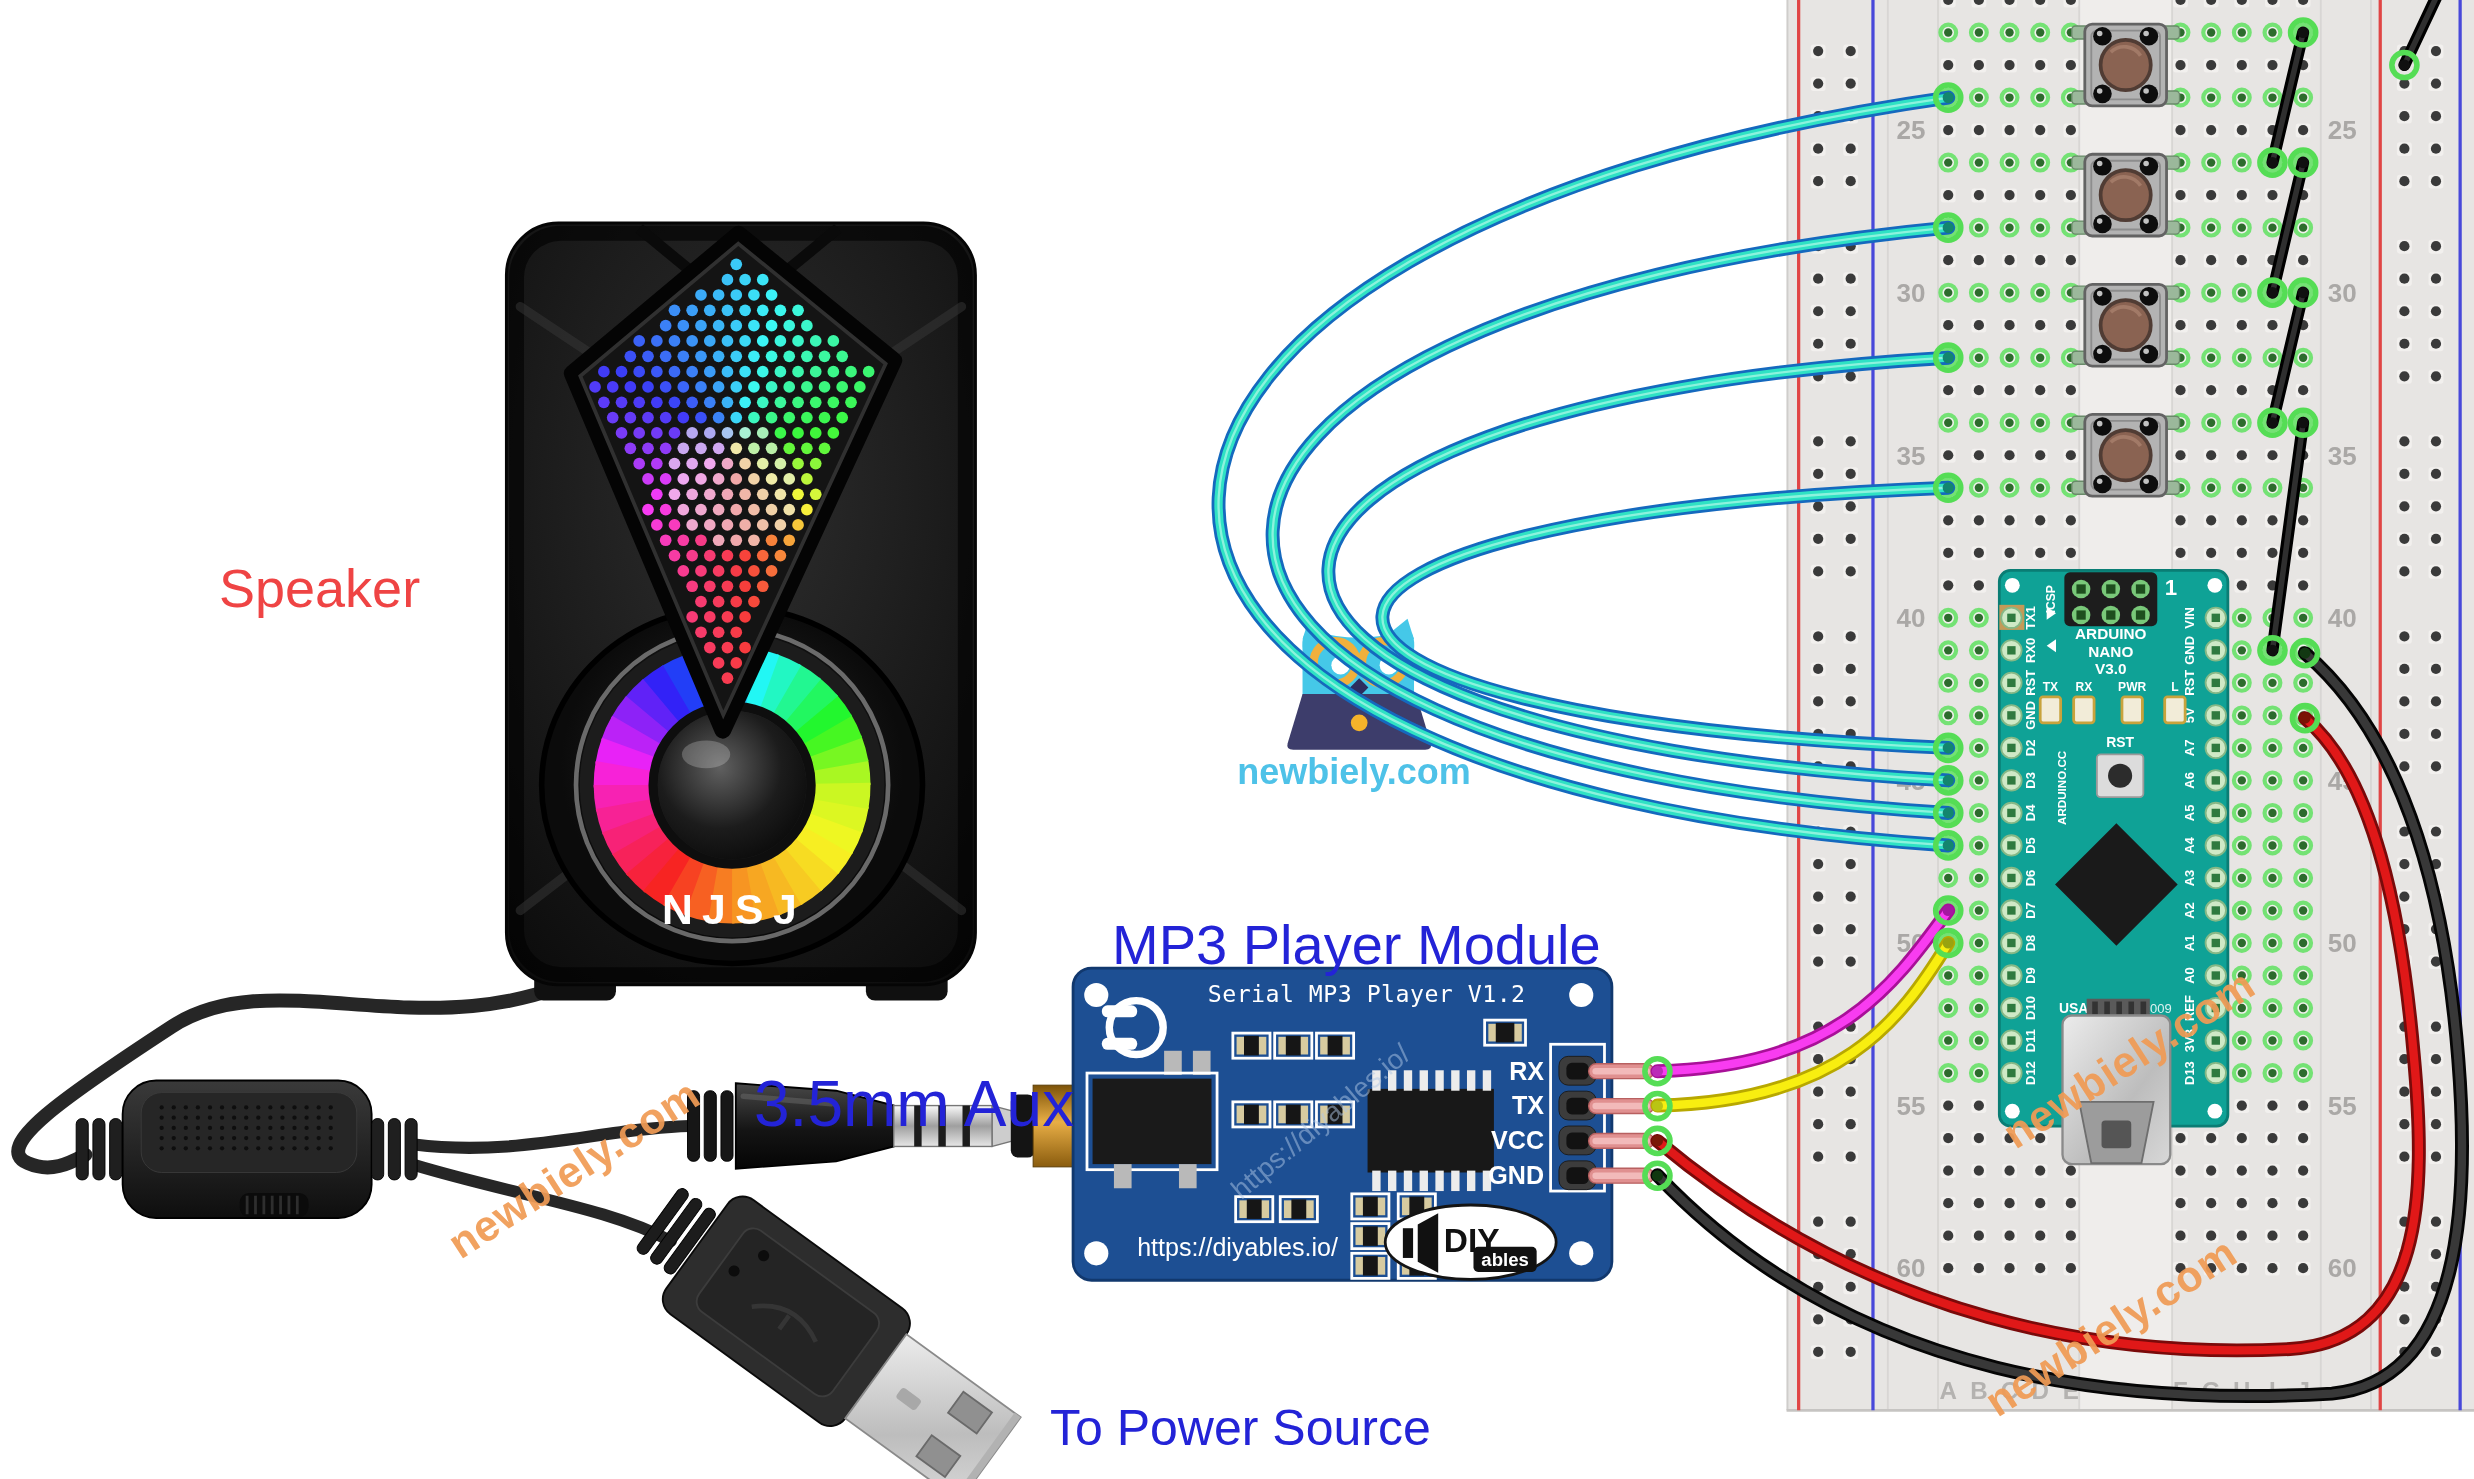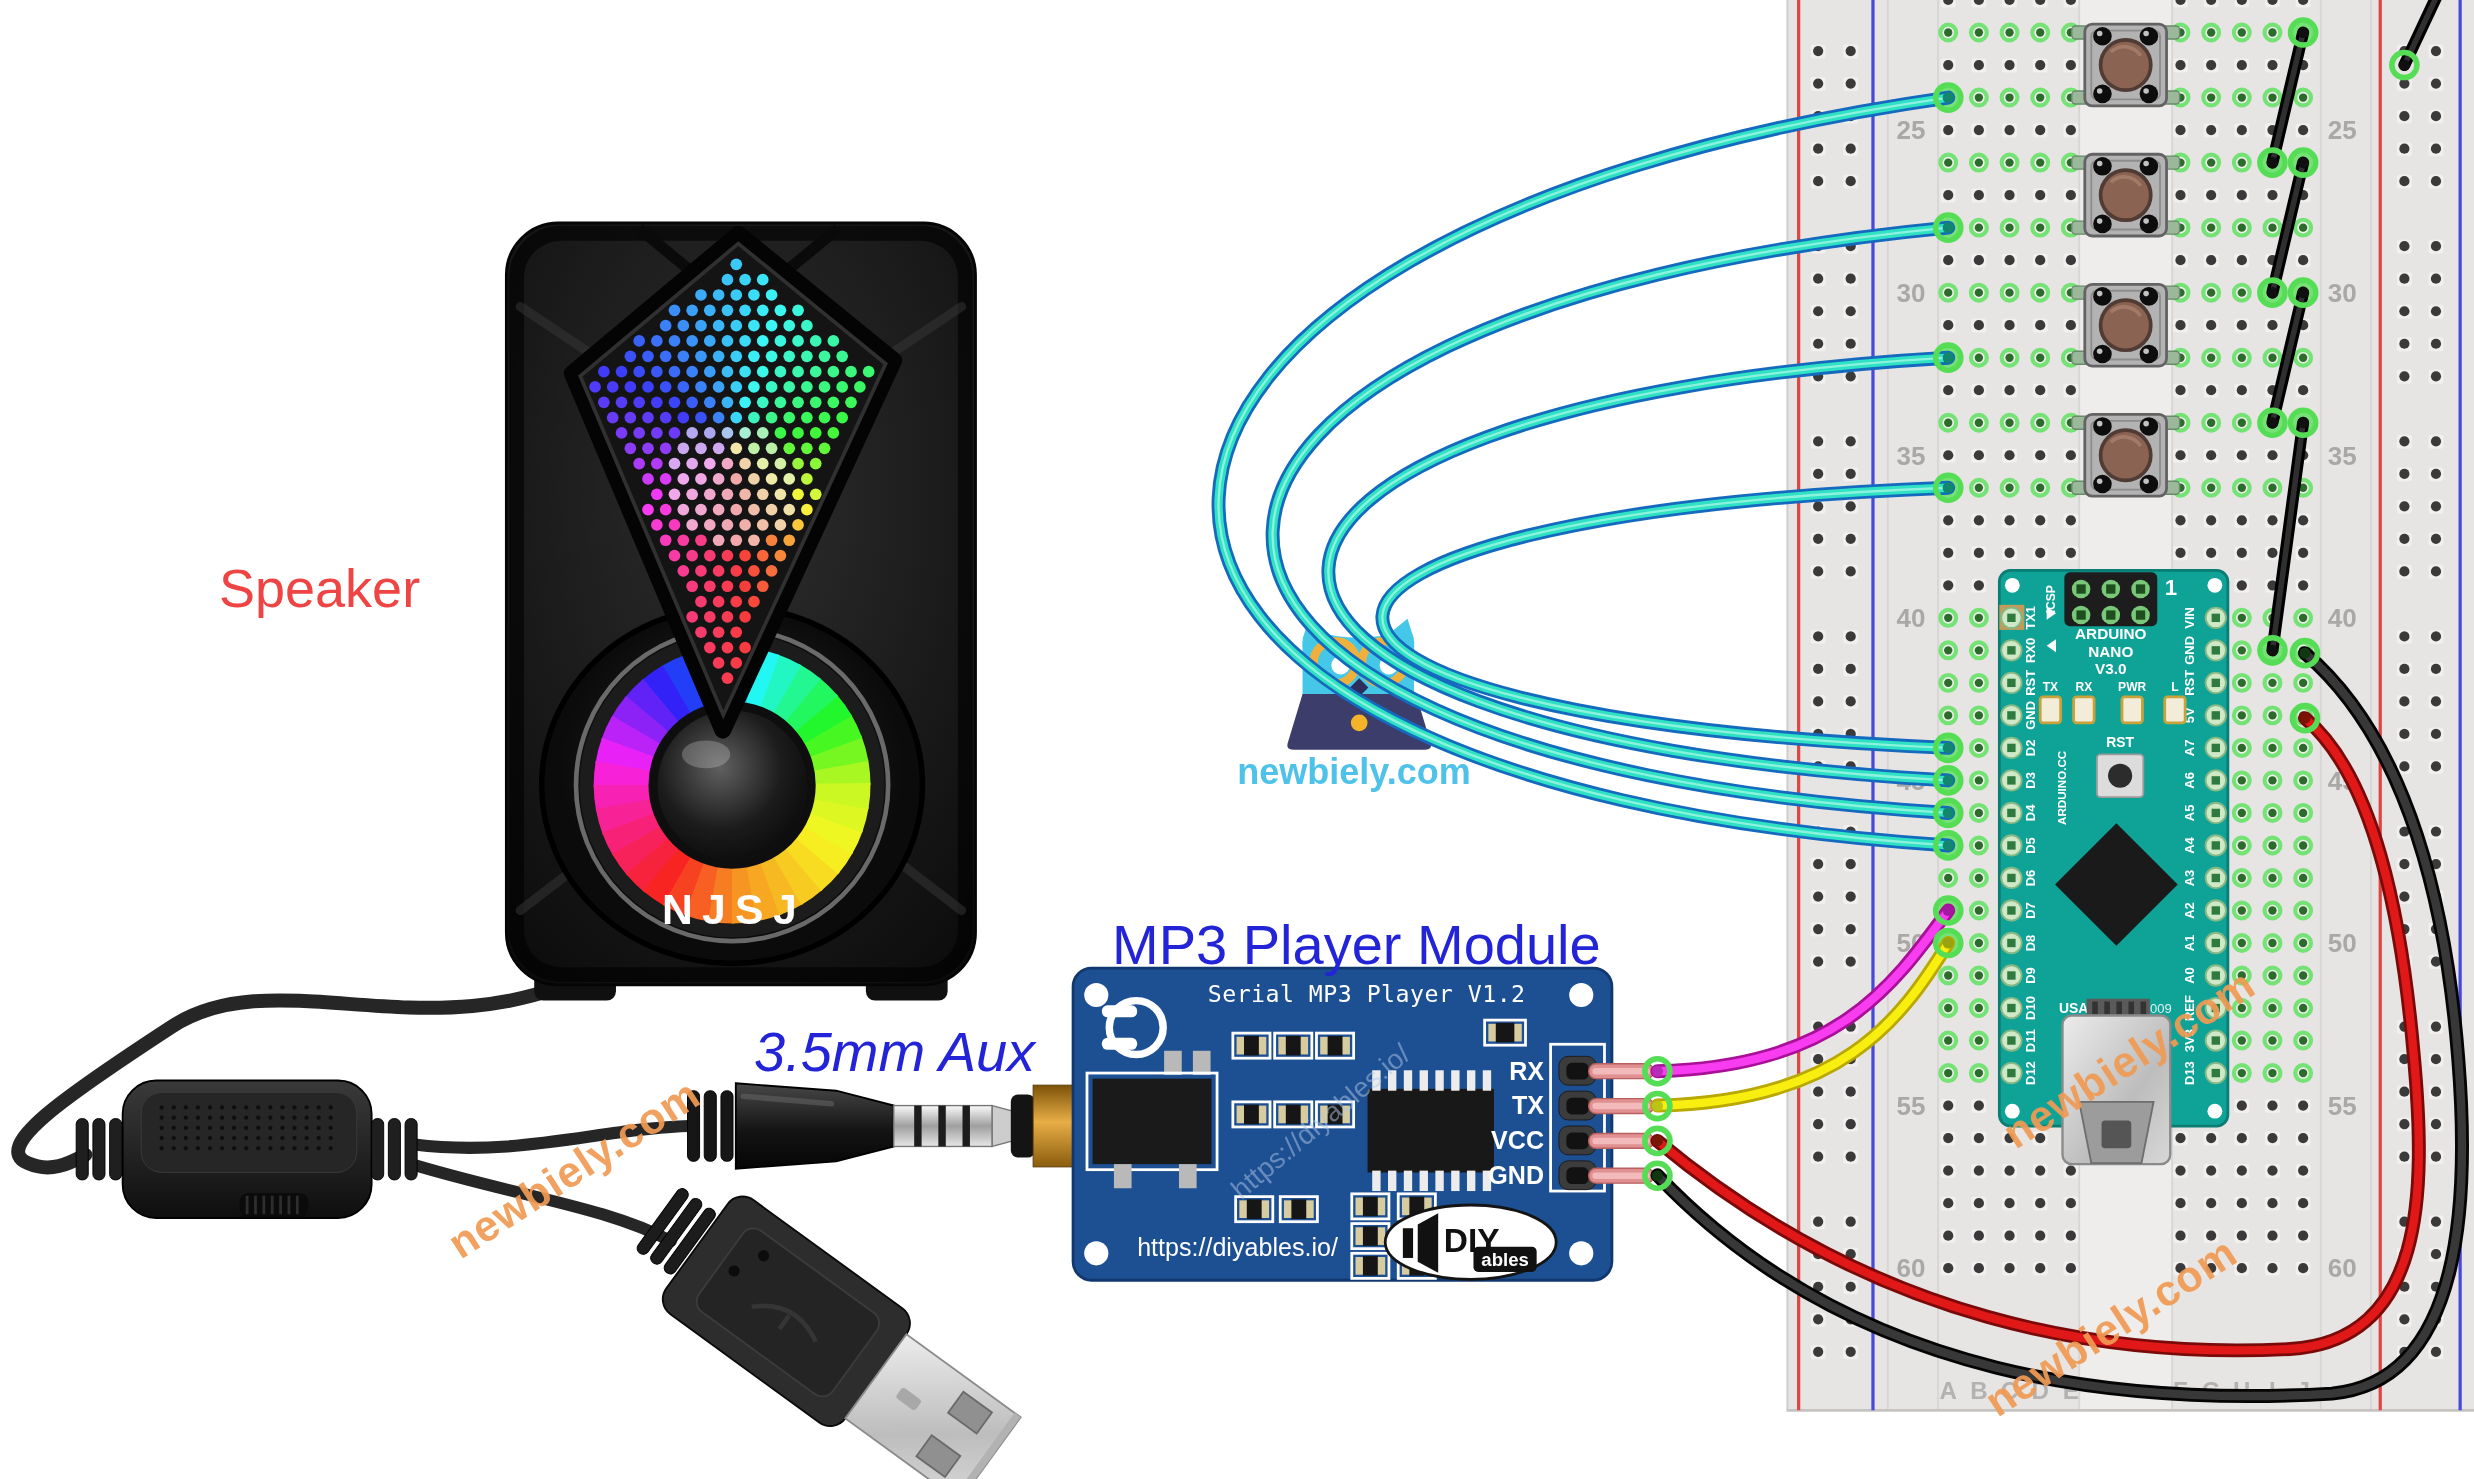--- a/index.html
+++ b/index.html
@@ -2,21 +2,21 @@
 <html style="font-size:15px"><head>
 <meta charset="utf-8">
 <style>
   html,body{margin:0;padding:0;background:#ffffff;}
   #stage{position:relative;width:2475px;height:1480px;background:#fff;overflow:hidden;
          font-family:"Liberation Sans",sans-serif;}
   #scene{position:absolute;left:0;top:0;width:2475px;height:1480px;}
   .lbl{position:absolute;font-weight:normal;white-space:nowrap;z-index:30;}
   #lbl-speaker{left:219px;top:557px;font-size:54px;}
   #lbl-mp3{left:1112px;top:912px;font-size:56px;}
-  #lbl-aux{left:754px;top:1019px;font-size:56px;font-style:italic;}
+  #lbl-aux{left:754px;top:1067px;font-size:64px;}
   #lbl-power{left:1050px;top:1399px;font-size:50px;}
   .wm{position:absolute;font-size:43px;font-weight:bold;letter-spacing:0.9px;
       transform:translate(-50%,-50%) rotate(-33deg);z-index:40;opacity:.93;white-space:nowrap;}
   #wm1{left:574px;top:1169px;}
   #wm2{left:2129px;top:1059px;}
   #wm3{left:2111px;top:1327px;}
   #logo-text{position:absolute;left:1354px;top:751px;font-size:36px;font-weight:bold;
       transform:translateX(-50%);z-index:30;white-space:nowrap;}
 </style>
 </head>
@@ -2166,18 +2166,19 @@
         <circle cx="2446" cy="700" r="13.5" fill="none" stroke="#55dd55" stroke-width="6"></circle>
         <circle cx="2446" cy="700" r="6" fill="#101010"></circle>
         <circle cx="2588" cy="70" r="13.5" fill="none" stroke="#55dd55" stroke-width="6"></circle>
         <circle cx="2588" cy="70" r="6" fill="#101010"></circle>
       </g>
   </svg>
 
   <div class="lbl" id="lbl-speaker" style="color: #ef4444;">Speaker</div>
   <div class="lbl" id="lbl-mp3" style="color: rgb(35, 35, 215);">MP3 Player Module</div>
   <div class="lbl" id="lbl-aux" style="color: rgb(35, 35, 215);">3.5mm Aux</div>
+  <div class="lbl" id="lbl-power" style="color: rgb(35, 35, 215);">To Power Source</div>
   <div class="wm" id="wm1" style="color: rgb(240, 155, 85);">newbiely.com</div>
   <div class="wm" id="wm2" style="color: rgb(240, 155, 85);">newbiely.com</div>
   <div class="wm" id="wm3" style="color: rgb(240, 155, 85);">newbiely.com</div>
   <div id="logo-text" style="color: rgb(78, 194, 232);">newbiely.com</div>
 </div>
 
 
 </body></html>

